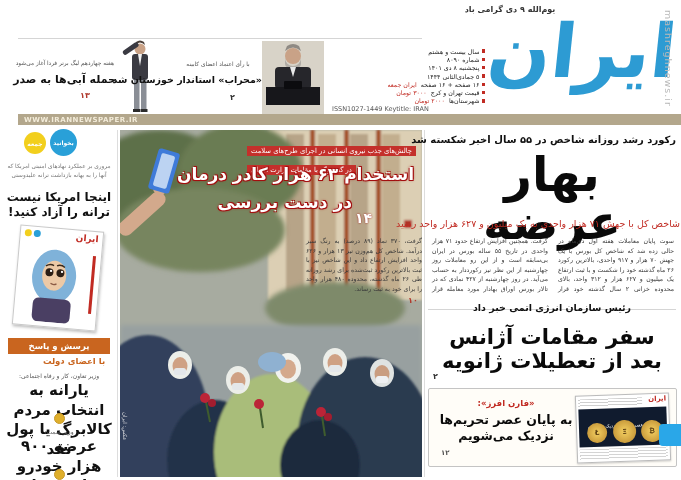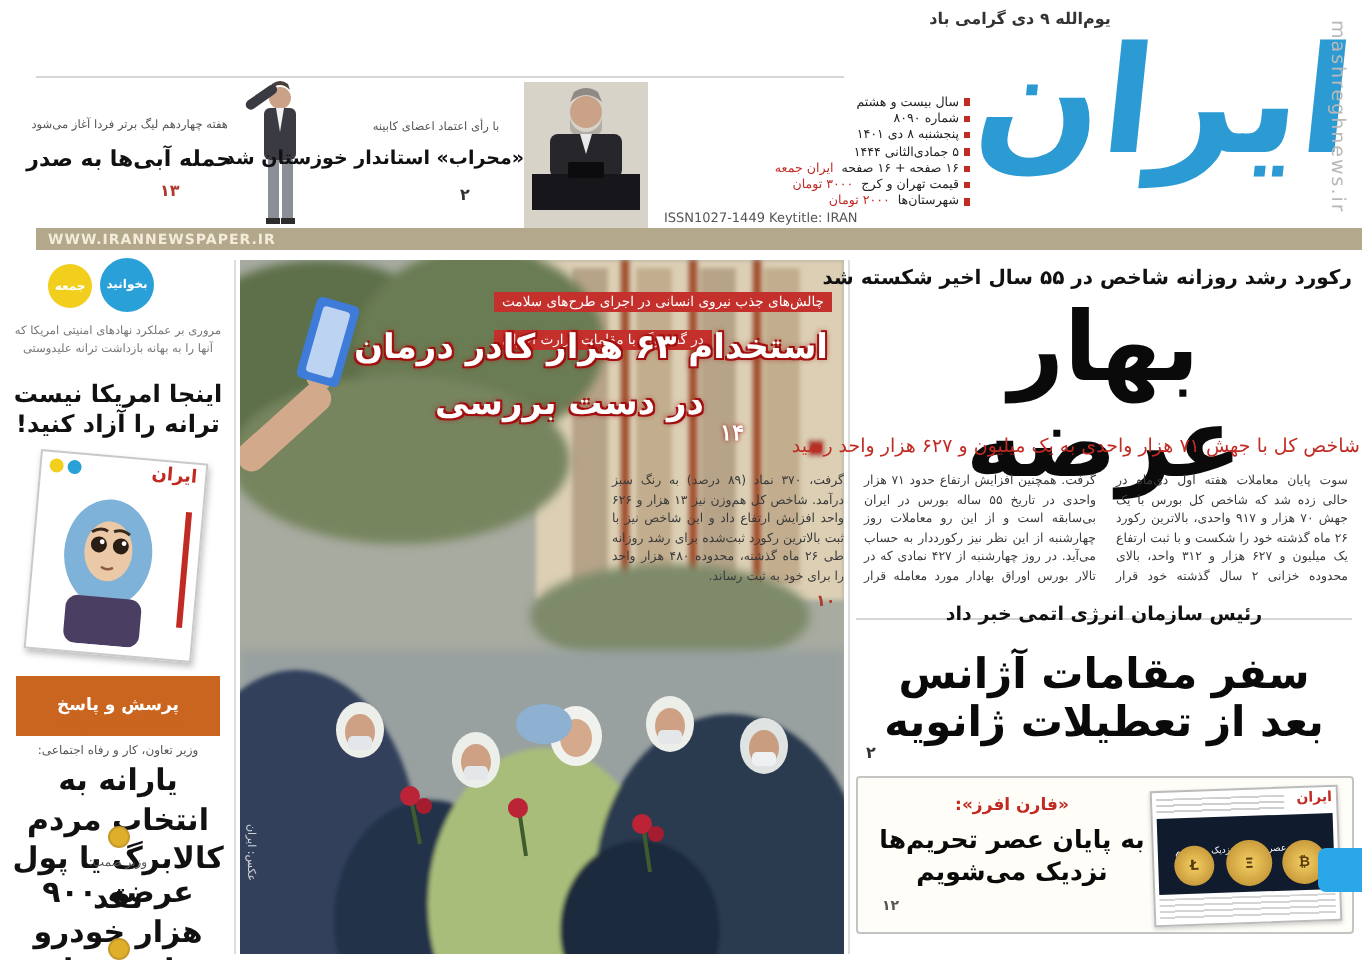--- a/index.html
+++ b/index.html
@@ -54,21 +54,21 @@
   .thumb .coin{position:absolute;border-radius:50%;background:radial-gradient(#f4d062,#b8862c);
       color:#5a3c10;font-size:7px;font-weight:bold;display:flex;align-items:center;justify-content:center;direction:ltr;}
   .thumb .th{position:absolute;left:2px;right:2px;top:15px;color:#fff;font-size:4.5px;text-align:center;}
   .thumb .lines2{position:absolute;left:2px;right:2px;bottom:2px;height:11px;
       background:repeating-linear-gradient(#d4d4d4 0 1px,transparent 1px 3px);}
   .bluetab{background:#2aa7e8;border-radius:4px 0 0 4px;}
   
   .ph-chip{background:#c4302b;color:#fff;font-size:6.8px;padding:1px 4px;display:inline-block;}
   .ph-h{color:#fff;font-weight:bold;font-size:17px;
         text-shadow:0 0 3px #a31010,1px 1px 0 #a31010,-1px 1px 0 #a31010,1px -1px 0 #a31010;}
-  .ph-pg{color:#fff;font-size:11px;font-weight:bold;text-shadow:0 0 2px #a31010;font-family:Liberation Serif, serif;}
+  .ph-pg{color:#fff;font-size:14px;font-weight:bold;text-shadow:0 0 2px #a31010;}
   .ph-credit{writing-mode:vertical-rl;font-size:5.5px;color:#efefef;opacity:.85;}
   .vr{background:#ddd;width:1px;}
 </style>
 </head>
 <body>
 
 <div id="page">
 
   <div class="abs greeting ctr" style="left:452px;top:5px;width:116px;">یوم‌الله ۹ دی گرامی باد</div>
 
@@ -172,24 +172,24 @@
       <circle cx="28" cy="30" r="4" fill="#2a1d14"></circle>
       <circle cx="39" cy="30" r="4" fill="#2a1d14"></circle>
       <circle cx="29.5" cy="28.5" r="1.2" fill="#fff"></circle>
       <circle cx="40.5" cy="28.5" r="1.2" fill="#fff"></circle>
       <path d="M24 24 q4 -3 8 -1 M35 23 q4 -2 8 1" stroke="#3a2a1c" stroke-width="1.5" fill="none"></path>
       <path d="M30 41 q3 2 6 0" stroke="#8a5a44" stroke-width="1.3" fill="none"></path>
       <rect x="14" y="56" width="38" height="24" rx="6" fill="#4a3f63"></rect>
     </svg>
   </div>
 
-  <div class="abs qa1" style="left:8px;top:338px;width:102px;height:30px;">
+  <div class="abs qa1" style="left:8px;top:338px;width:102px;height:16px;">
       <span>پرسش و پاسخ</span>
     </div>
-  <div class="abs qa2" style="left:8px;top:355px;width:102px;height:12px;flex-direction:column;">
+  <div class="abs qa2" style="left:23px;top:355px;width:102px;height:12px;flex-direction:column;">
     <span class="dash"></span>
     <span>با اعضای دولت</span>
     <span class="dash"></span>
   </div>
 
   <div class="abs side-k ctr nw" style="left:4px;top:372px;width:110px;">وزیر تعاون، کار و رفاه اجتماعی:</div>
   <div class="abs side-h ctr" style="left:3px;top:381px;width:112px;">
     <div>یارانه به انتخاب مردم</div>
     <div>کالابرگ یا پول نقد</div>
   </div>

